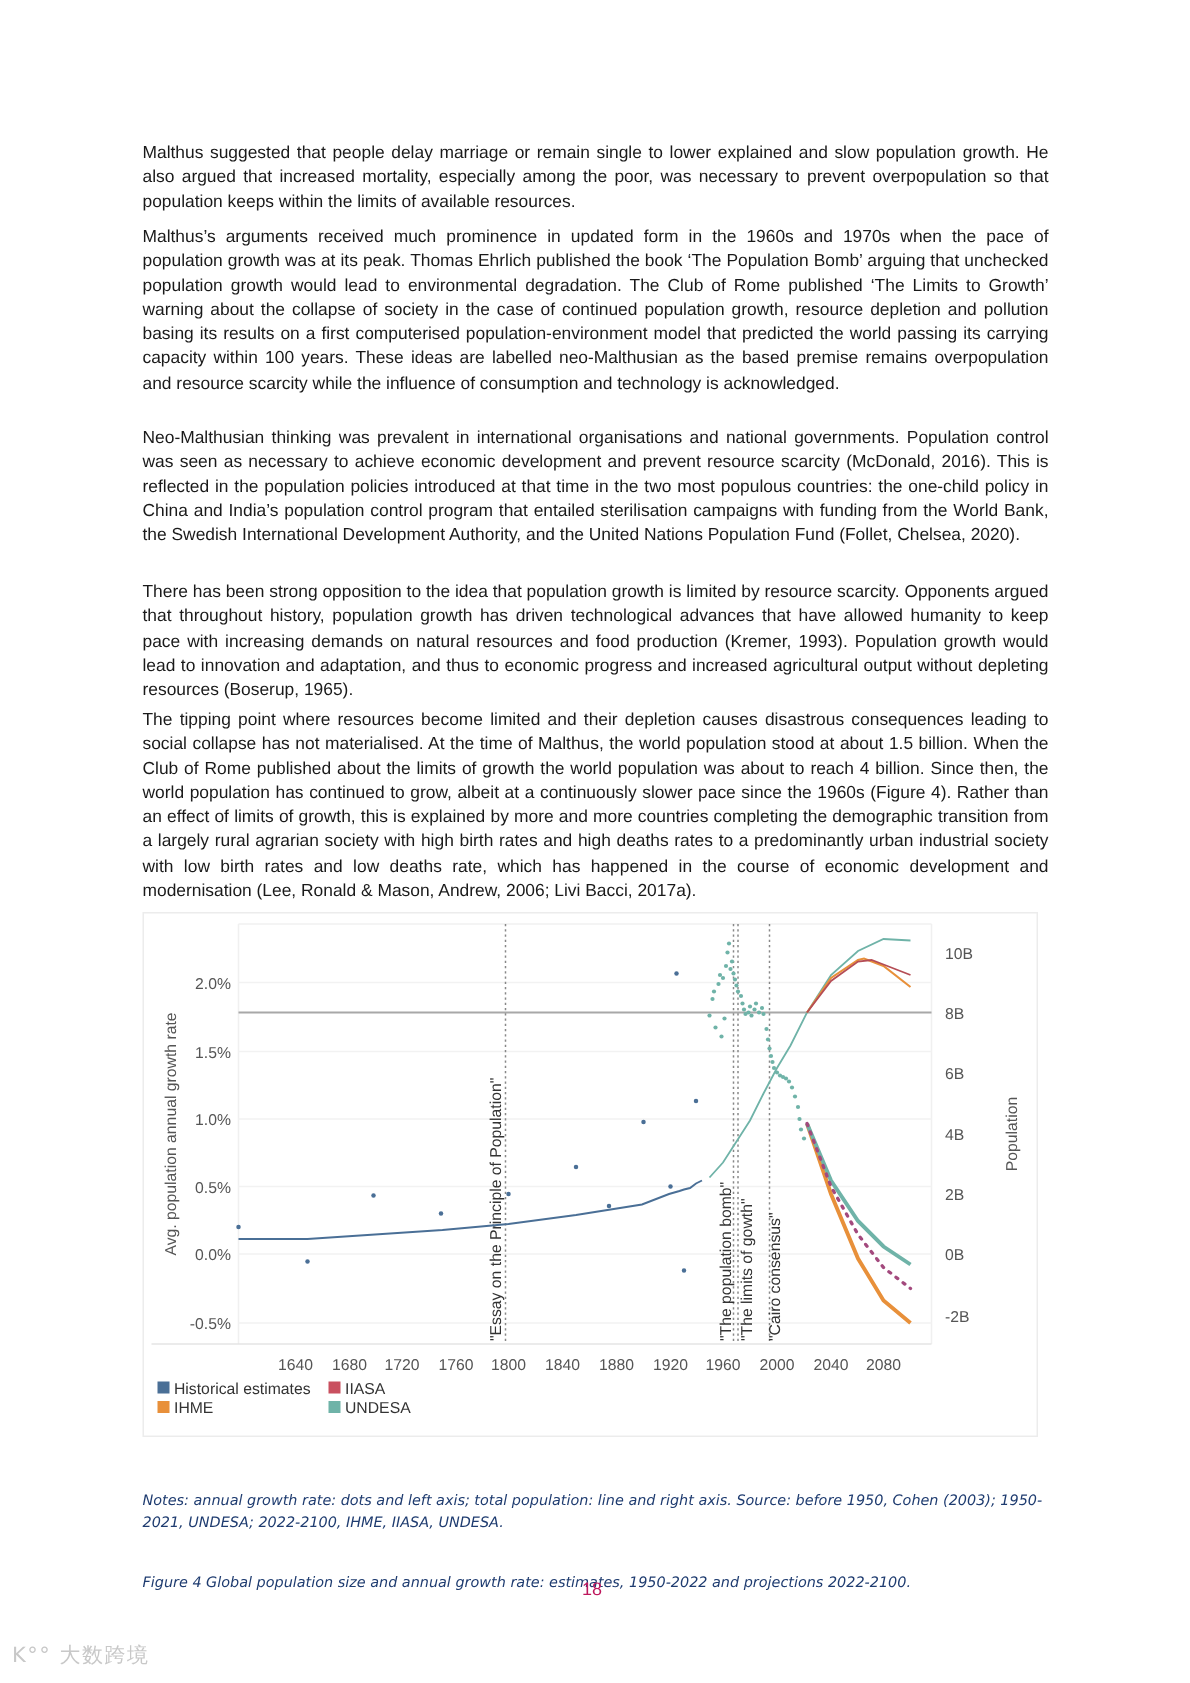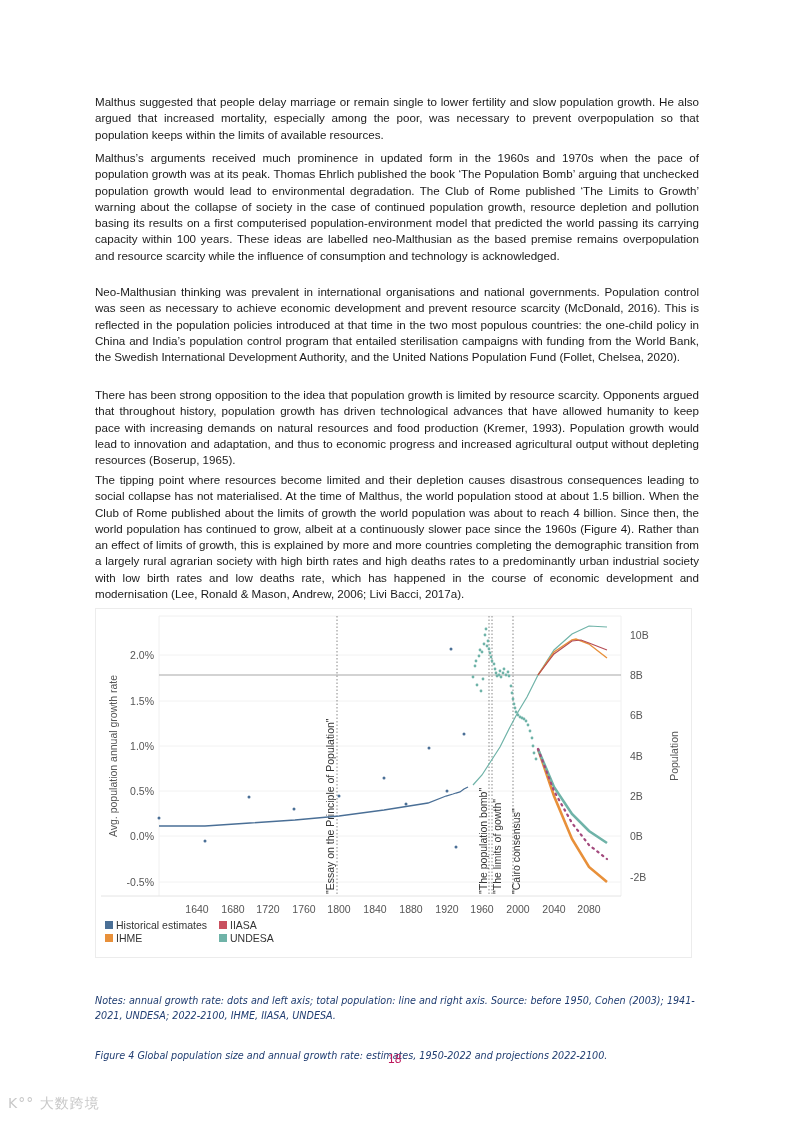--- a/index.html
+++ b/index.html
@@ -10,21 +10,21 @@
   .caption { position: absolute; left: 95px; width: 604px; font-family: "DejaVu Sans", sans-serif; font-style: italic; font-size: 9.6px; color: #1f3c70; line-height: 15px; margin: 0; }
   .page-num { position: absolute; left: 388px; top: 1052px; font-size: 12px; color: #be185d; }
   .watermark { position: absolute; left: 8px; top: 1095px; font-size: 14px; color: #c8c8c8; letter-spacing: 1px; font-family: "DejaVu Sans", sans-serif; }
   .axis-text { font-family: "Liberation Sans", sans-serif; font-size: 10.5px; fill: #555; }
   .annot-text { font-family: "Liberation Sans", sans-serif; font-size: 10.5px; fill: #333; }
   .legend-text { font-family: "Liberation Sans", sans-serif; font-size: 10.5px; fill: #333; }
 </style>
 </head>
 <body>
 
-<p class="para" style="top:94px;">Malthus suggested that people delay marriage or remain single to lower fertility and slow population growth. He also argued that increased mortality, especially among the poor, was necessary to prevent overpopulation so that population keeps within the limits of available resources.</p>
+<p class="para" style="top:94px;">Malthus suggested that people delay marriage or remain single to lower explained and slow population growth. He also argued that increased mortality, especially among the poor, was necessary to prevent overpopulation so that population keeps within the limits of available resources.</p>
 <p class="para" style="top:150px;">Malthus’s arguments received much prominence in updated form in the 1960s and 1970s when the pace of population growth was at its peak. Thomas Ehrlich published the book ‘The Population Bomb’ arguing that unchecked population growth would lead to environmental degradation. The Club of Rome published ‘The Limits to Growth’ warning about the collapse of society in the case of continued population growth, resource depletion and pollution basing its results on a first computerised population-environment model that predicted the world passing its carrying capacity within 100 years. These ideas are labelled neo-Malthusian as the based premise remains overpopulation and resource scarcity while the influence of consumption and technology is acknowledged.</p>
 <p class="para" style="top:284px;">Neo-Malthusian thinking was prevalent in international organisations and national governments. Population control was seen as necessary to achieve economic development and prevent resource scarcity (McDonald, 2016). This is reflected in the population policies introduced at that time in the two most populous countries: the one-child policy in China and India’s population control program that entailed sterilisation campaigns with funding from the World Bank, the Swedish International Development Authority, and the United Nations Population Fund (Follet, Chelsea, 2020).</p>
 <p class="para" style="top:387px;">There has been strong opposition to the idea that population growth is limited by resource scarcity. Opponents argued that throughout history, population growth has driven technological advances that have allowed humanity to keep pace with increasing demands on natural resources and food production (Kremer, 1993). Population growth would lead to innovation and adaptation, and thus to economic progress and increased agricultural output without depleting resources (Boserup, 1965).</p>
 <p class="para" style="top:472px;">The tipping point where resources become limited and their depletion causes disastrous consequences leading to social collapse has not materialised. At the time of Malthus, the world population stood at about 1.5 billion. When the Club of Rome published about the limits of growth the world population was about to reach 4 billion. Since then, the world population has continued to grow, albeit at a continuously slower pace since the 1960s (Figure 4). Rather than an effect of limits of growth, this is explained by more and more countries completing the demographic transition from a largely rural agrarian society with high birth rates and high deaths rates to a predominantly urban industrial society with low birth rates and low deaths rate, which has happened in the course of economic development and modernisation (Lee, Ronald &amp; Mason, Andrew, 2006; Livi Bacci, 2017a).</p>
 
 <div class="chart-frame">
   <svg class="chart-svg" width="595" height="348" viewBox="95 608 595 348" xmlns="http://www.w3.org/2000/svg">
 
     <line x1="158" y1="615" x2="620" y2="615" stroke="#f0f0f0" stroke-width="1"></line>
     <line x1="158" y1="615" x2="158" y2="895" stroke="#f0f0f0" stroke-width="1"></line>
@@ -175,16 +175,16 @@
       <text class="legend-text" x="229" y="928">IIASA</text>
       <rect x="104" y="933" width="8" height="8" fill="#e8903a"></rect>
       <text class="legend-text" x="115" y="941">IHME</text>
       <rect x="218" y="933" width="8" height="8" fill="#6fb3a8"></rect>
       <text class="legend-text" x="229" y="941">UNDESA</text>
     </g>
   </svg>
 </div>
 
 <p class="caption" style="top:1012px;margin-top:36px;">Figure 4 Global population size and annual growth rate: estimates, 1950-2022 and projections 2022-2100.</p>
-<p class="caption" style="top:993px;">Notes: annual growth rate: dots and left axis; total population: line and right axis. Source: before 1950, Cohen (2003); 1941-2021, UNDESA; 2022-2100, IHME, IIASA, UNDESA.</p>
+<p class="caption" style="top:993px;">Notes: annual growth rate: dots and left axis; total population: line and right axis. Source: before 1950, Cohen (2003); 1950-2021, UNDESA; 2022-2100, IHME, IIASA, UNDESA.</p>
 
 <div class="page-num">18</div>
 <div class="watermark">K°° 大数跨境</div>
 
 </body></html>

